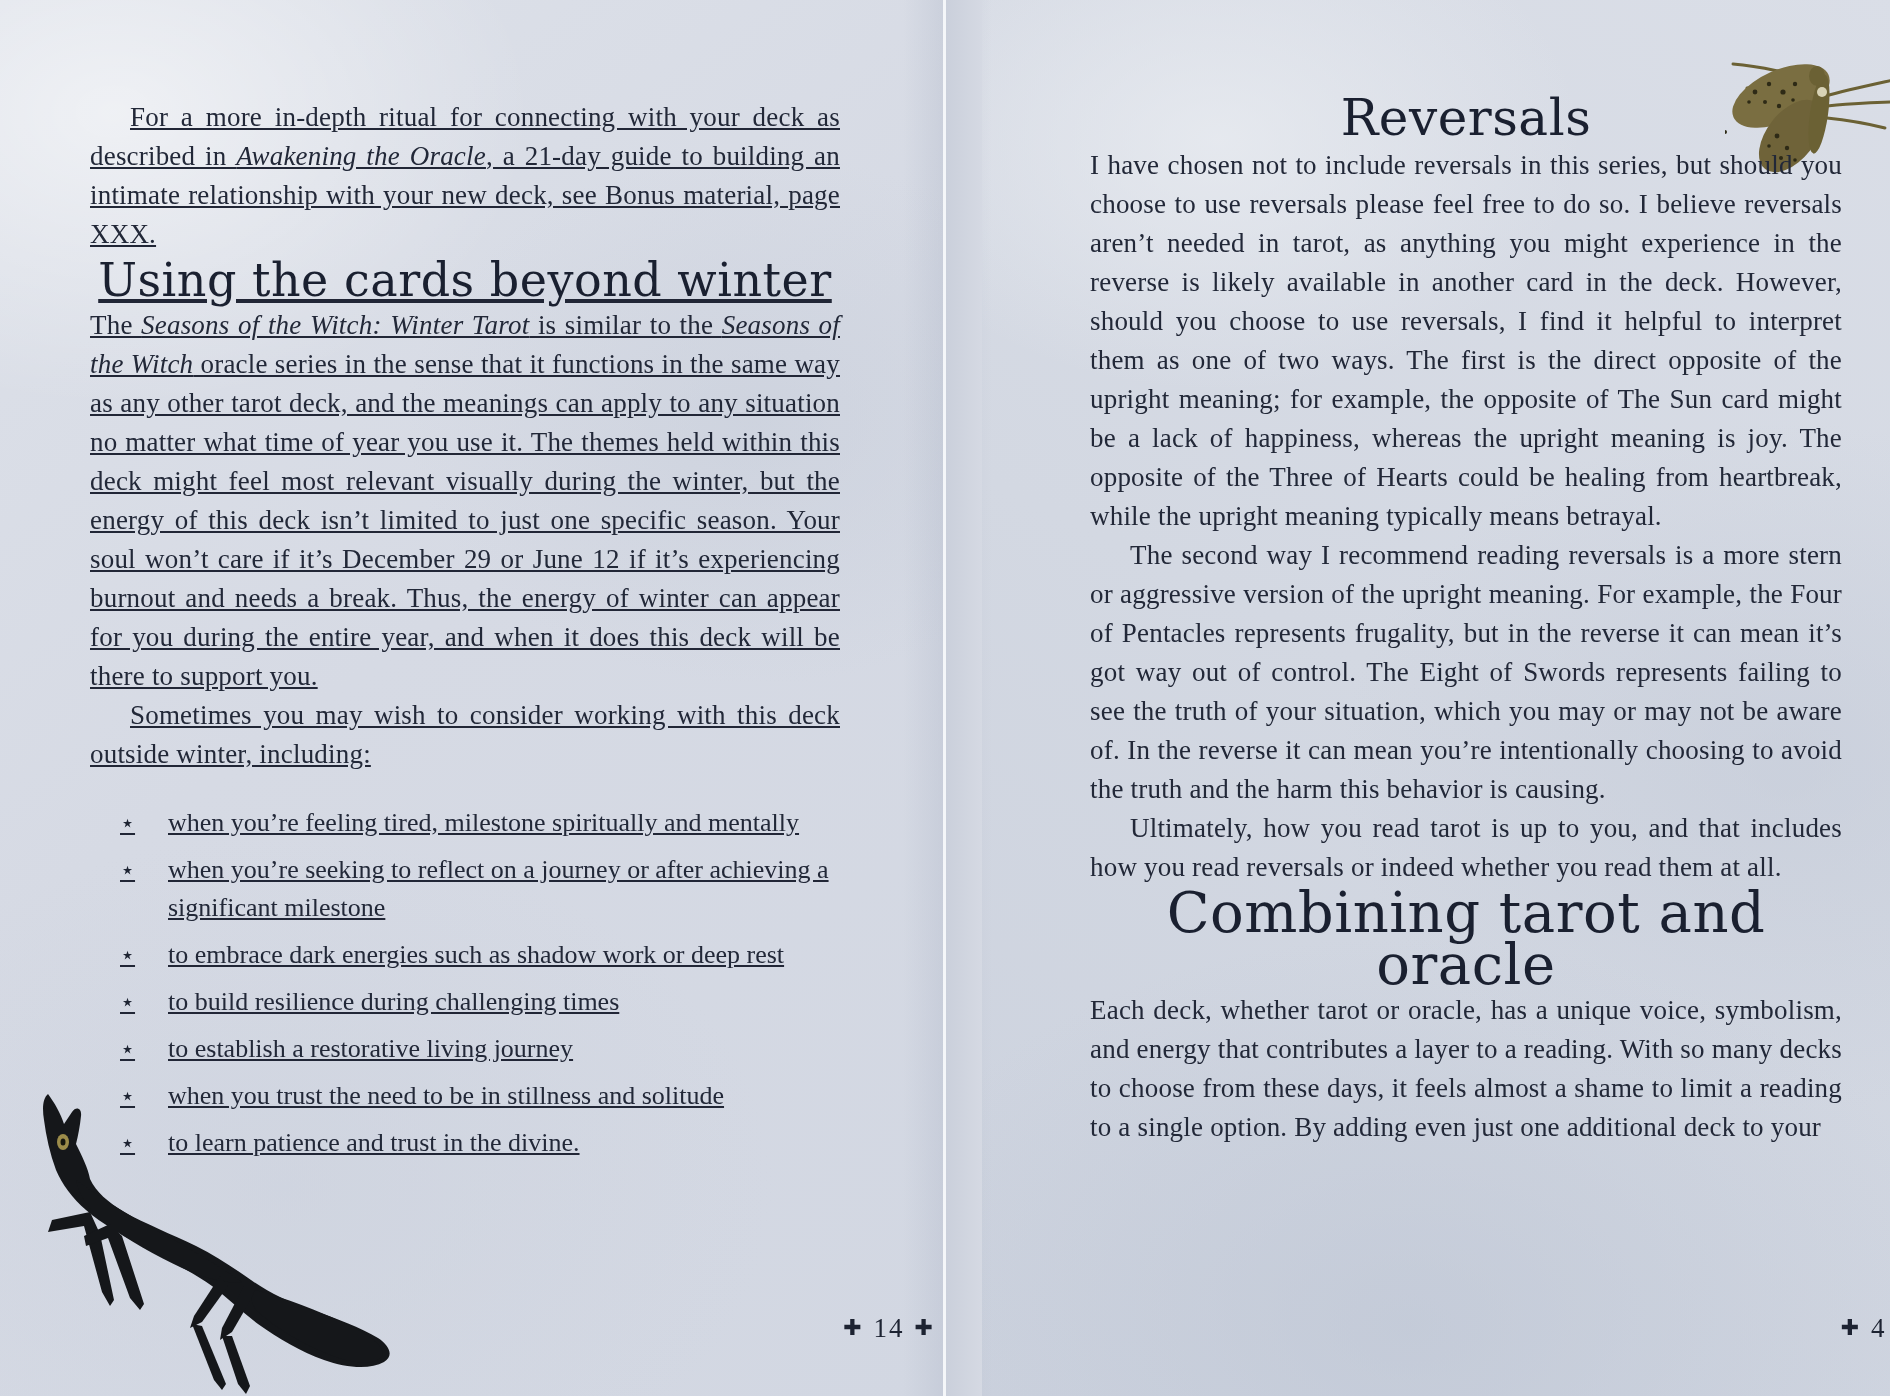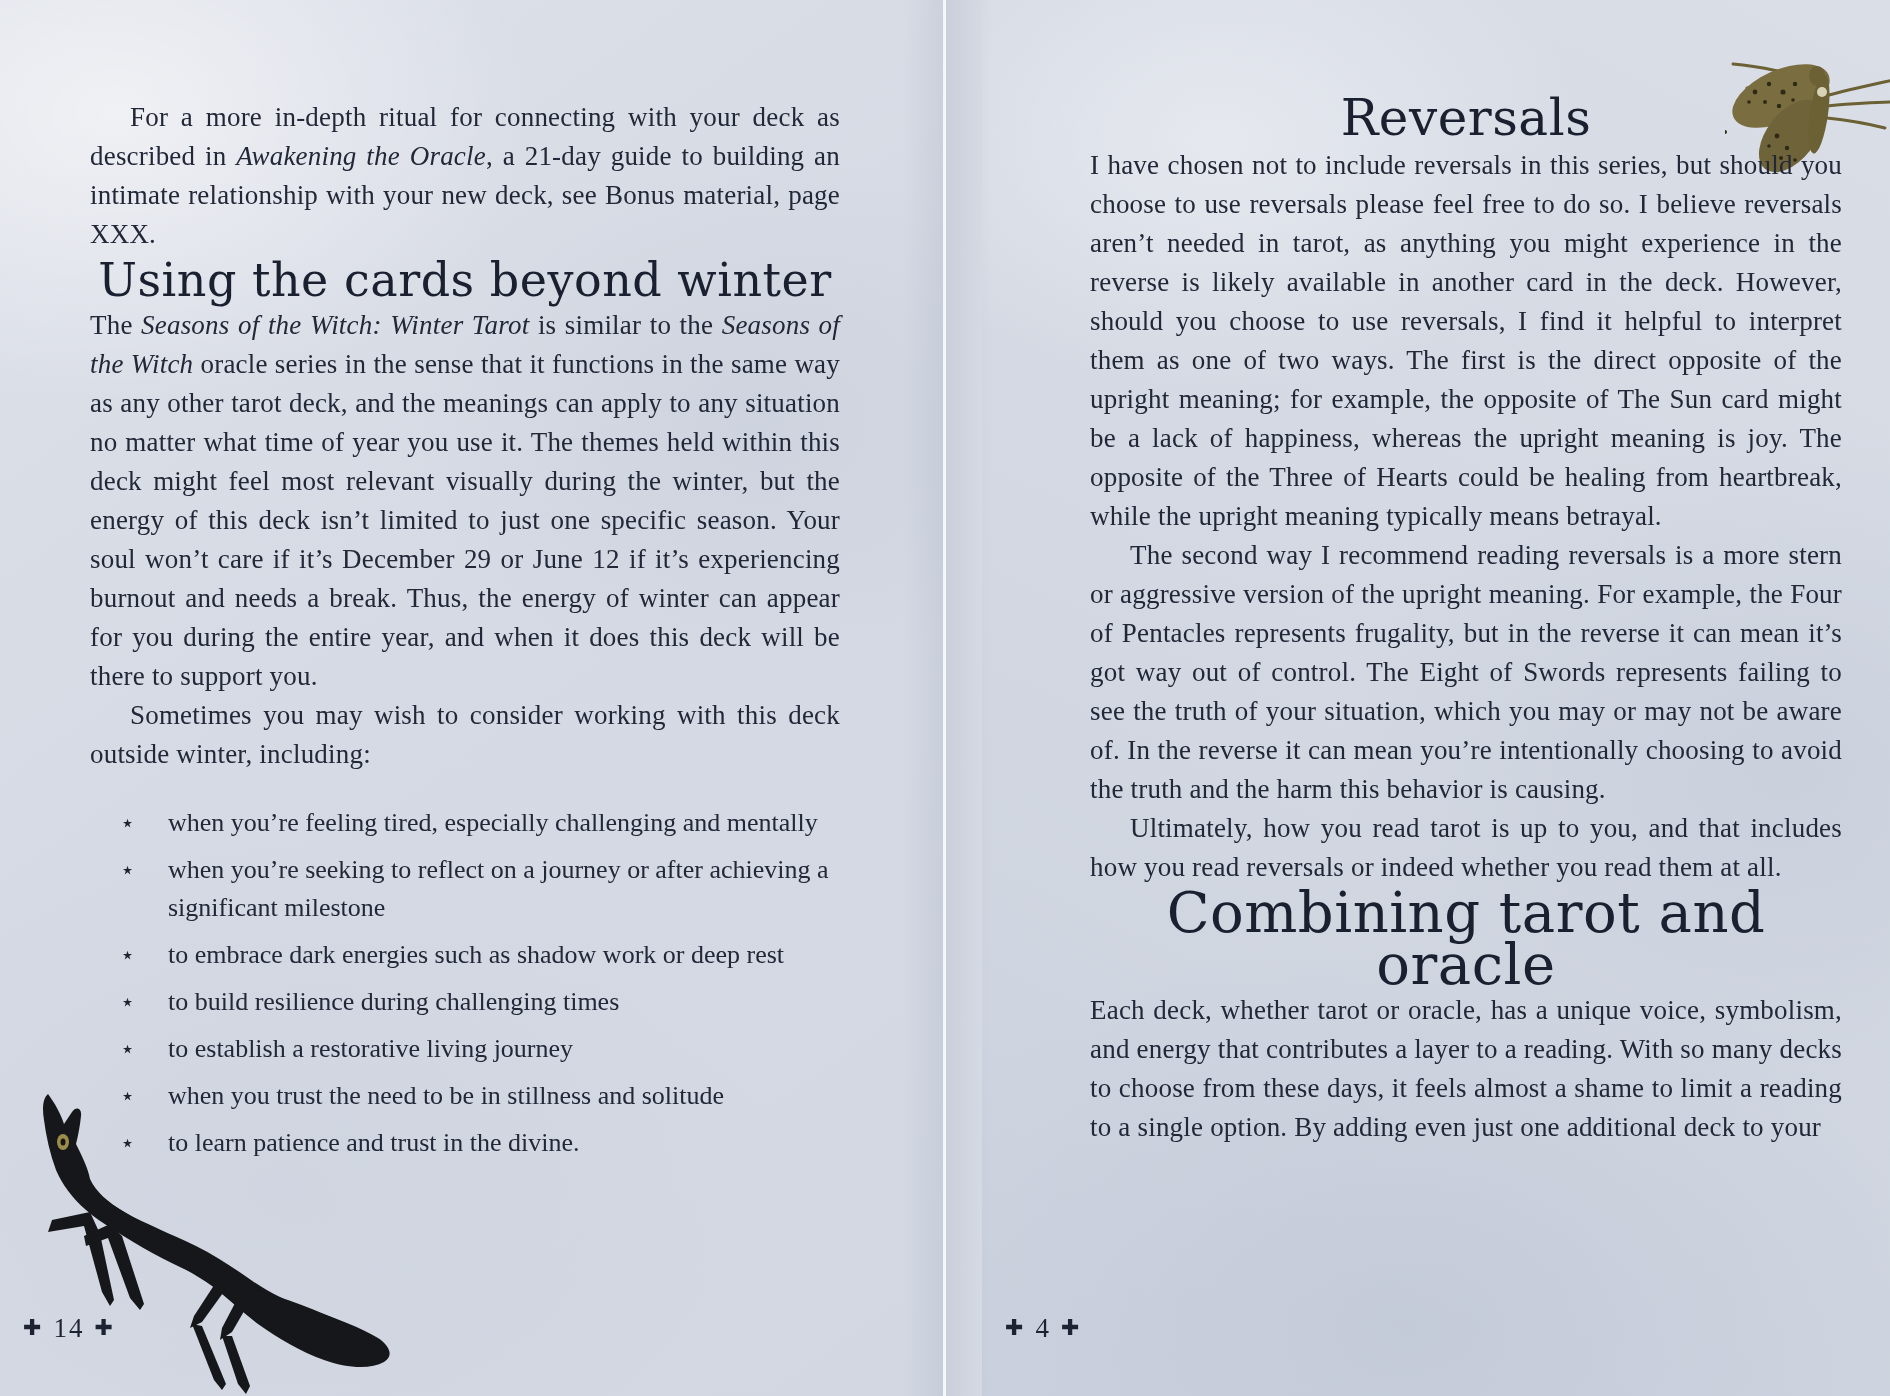--- a/index.html
+++ b/index.html
@@ -37,21 +37,21 @@
   }
   .gutter-shade-l{
     position:absolute;left:903px;top:0;width:40px;height:1396px;
     background:linear-gradient(90deg, rgba(170,178,196,0), rgba(170,178,196,.28));z-index:4;
   }
   .gutter-shade-r{
     position:absolute;left:946px;top:0;width:46px;height:1396px;
     background:linear-gradient(90deg, rgba(170,178,196,.30), rgba(170,178,196,0));z-index:4;
   }
   .content{position:relative;z-index:3;}
-  .page-left .content{padding:98px 105px 0 90px;}
+  .page-left .content{padding:98px 105px 0 90px;text-decoration:underline;}
   .page-right .content{padding:90px 85px 0 108px;}
 
   p.body{
     font-size:27px;line-height:39px;margin:0;
     text-align:justify;letter-spacing:.2px;
     color:#222838;
   }
   p.body + p.body{margin-top:0;}
   .indent{text-indent:40px;}
   h2.chapter{
@@ -76,22 +76,22 @@
   }
   .star{
     flex:0 0 auto;width:22px;margin-right:26px;
     font-family:"DejaVu Sans", sans-serif;
     font-size:24px;line-height:38px;color:#1d2332;
   }
   .bullet-text{flex:1 1 auto;}
 
   .footer{
     position:absolute;bottom:52px;left:0;width:100%;
-    text-align:left;z-index:6;
-    font-size:27px;color:#1d2332;letter-spacing:2px;margin-left:13px;
+    text-align:right;z-index:6;
+    font-size:27px;color:#1d2332;letter-spacing:2px;
   }
   .footer .orn{
     font-family:"DejaVu Sans", sans-serif;
     font-size:22px;position:relative;top:-2px;padding:0 10px;
   }
   .fox{
     position:absolute;left:6px;bottom:0;width:436px;height:312px;z-index:2;
   }
   .moth{
     position:absolute;top:40px;right:26px;width:176px;height:146px;z-index:2;
@@ -111,21 +111,21 @@
       <h2 class="chapter h-left">Using the cards beyond winter</h2>
 
       <p class="body"><span>The </span><i>Seasons of the Witch: Winter Tarot</i><span> is similar to the </span><i>Seasons of the Witch</i><span> oracle series in the sense that it functions in the same way as any other tarot deck, and the meanings can apply to any situation no matter what time of year you use it. The themes held within this deck might feel most relevant visually during the winter, but the energy of this deck isn’t limited to just one specific season. Your soul won’t care if it’s December 29 or June 12 if it’s experiencing burnout and needs a break. Thus, the energy of winter can appear for you during the entire year, and when it does this deck will be there to support you.</span></p>
 
       <p class="body indent">Sometimes you may wish to consider working with this deck outside winter, including:</p>
 
       <ul class="star-list">
 
       <li>
           <span class="star">⋆</span>
-          <span class="bullet-text">when you’re feeling tired, especially challenging and mentally</span>
+          <span class="bullet-text">when you’re feeling tired, milestone spiritually and mentally</span>
         </li>
           <li>
           <span class="star">⋆</span>
           <span class="bullet-text">when you’re seeking to reflect on a journey or after achieving a significant milestone</span>
         </li>
           <li>
           <span class="star">⋆</span>
           <span class="bullet-text">to embrace dark energies such as shadow work or deep rest</span>
         </li>
           <li>

